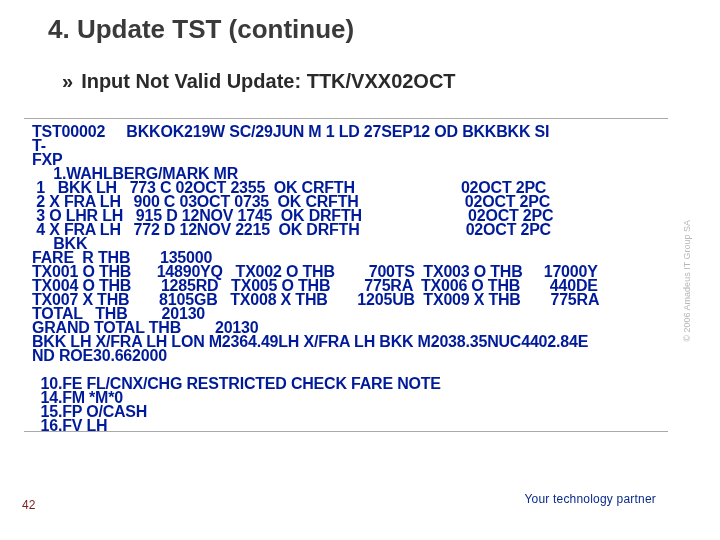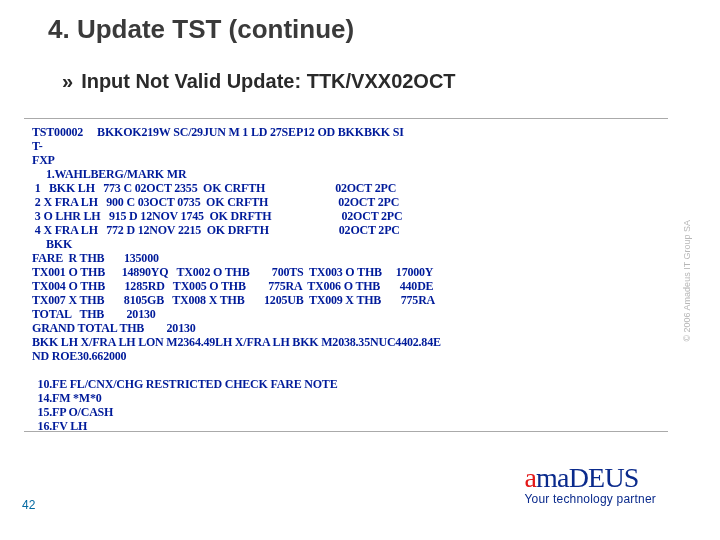--- a/index.html
+++ b/index.html
@@ -1,23 +1,23 @@
 <!DOCTYPE html>
 <html><head>
 <meta charset="utf-8">
 <style>
   html,body{margin:0;padding:0;width:720px;height:540px;background:#fff;font-family:Arial,Helvetica,sans-serif;overflow:hidden;}
   .slide{position:relative;width:692px;height:540px;}
   .title{position:absolute;left:48px;top:14px;font-size:26px;font-weight:bold;color:#3a3a3a;}
   .bullet{position:absolute;left:62px;top:70px;font-size:20px;font-weight:bold;color:#2a2a2a;}
   .bullet .clk{font-family:Arial;margin-right:8px;}
   .term{position:absolute;left:24px;top:118px;right:24px;height:300px;padding:6px 8px;border-top:1px solid #aaa;border-bottom:1px solid #aaa;
-        font-family:Liberation Serif, serif;font-size:12px;line-height:14px;color:#001b9a;font-weight:bold;white-space:pre;overflow:hidden;letter-spacing:-0.2px;}
+        font-family:Liberation Sans, sans-serif;font-size:16px;line-height:14px;color:#001b9a;font-weight:bold;white-space:pre;overflow:hidden;letter-spacing:-0.2px;}
   .copy{position:absolute;right:10px;top:220px;font-size:9px;color:#b7b7b7;transform:rotate(-90deg);transform-origin:right top;}
-  .pgno{position:absolute;left:22px;bottom:28px;font-size:12px;color:#0369a1;}
+  .pgno{position:absolute;left:22px;bottom:28px;font-size:12px;color:#7f1d1d;}
   .brand{position:absolute;right:36px;bottom:34px;}
   .brand .logo{font-family:Georgia,"Times New Roman",serif;font-size:28px;letter-spacing:-0.8px;color:#0a2a8c;font-weight:500;}
   .brand .logo .a{color:#e31818;}
   .brand .tag{font-size:12px;color:#0a2a8c;text-align:right;margin-top:-2px;letter-spacing:0.2px;}
 </style>
 </head>
 <body>
 
 <div class="slide">
   <div class="title">4. Update TST (continue)</div>
@@ -47,18 +47,15 @@
   10.FE FL/CNX/CHG RESTRICTED CHECK FARE NOTE
   14.FM *M*0
   15.FP O/CASH
   16.FV LH</div>
 
   <div class="copy">© 2006 Amadeus IT Group SA</div>
 
   <div class="pgno">42</div>
 
   <div class="brand">
-    <div class="logo">
-      <span class="a">a</span><span>maDEUS</span>
-    </div>
     <div class="tag">Your technology partner</div>
   </div>
 </div>
 
 </body></html>

